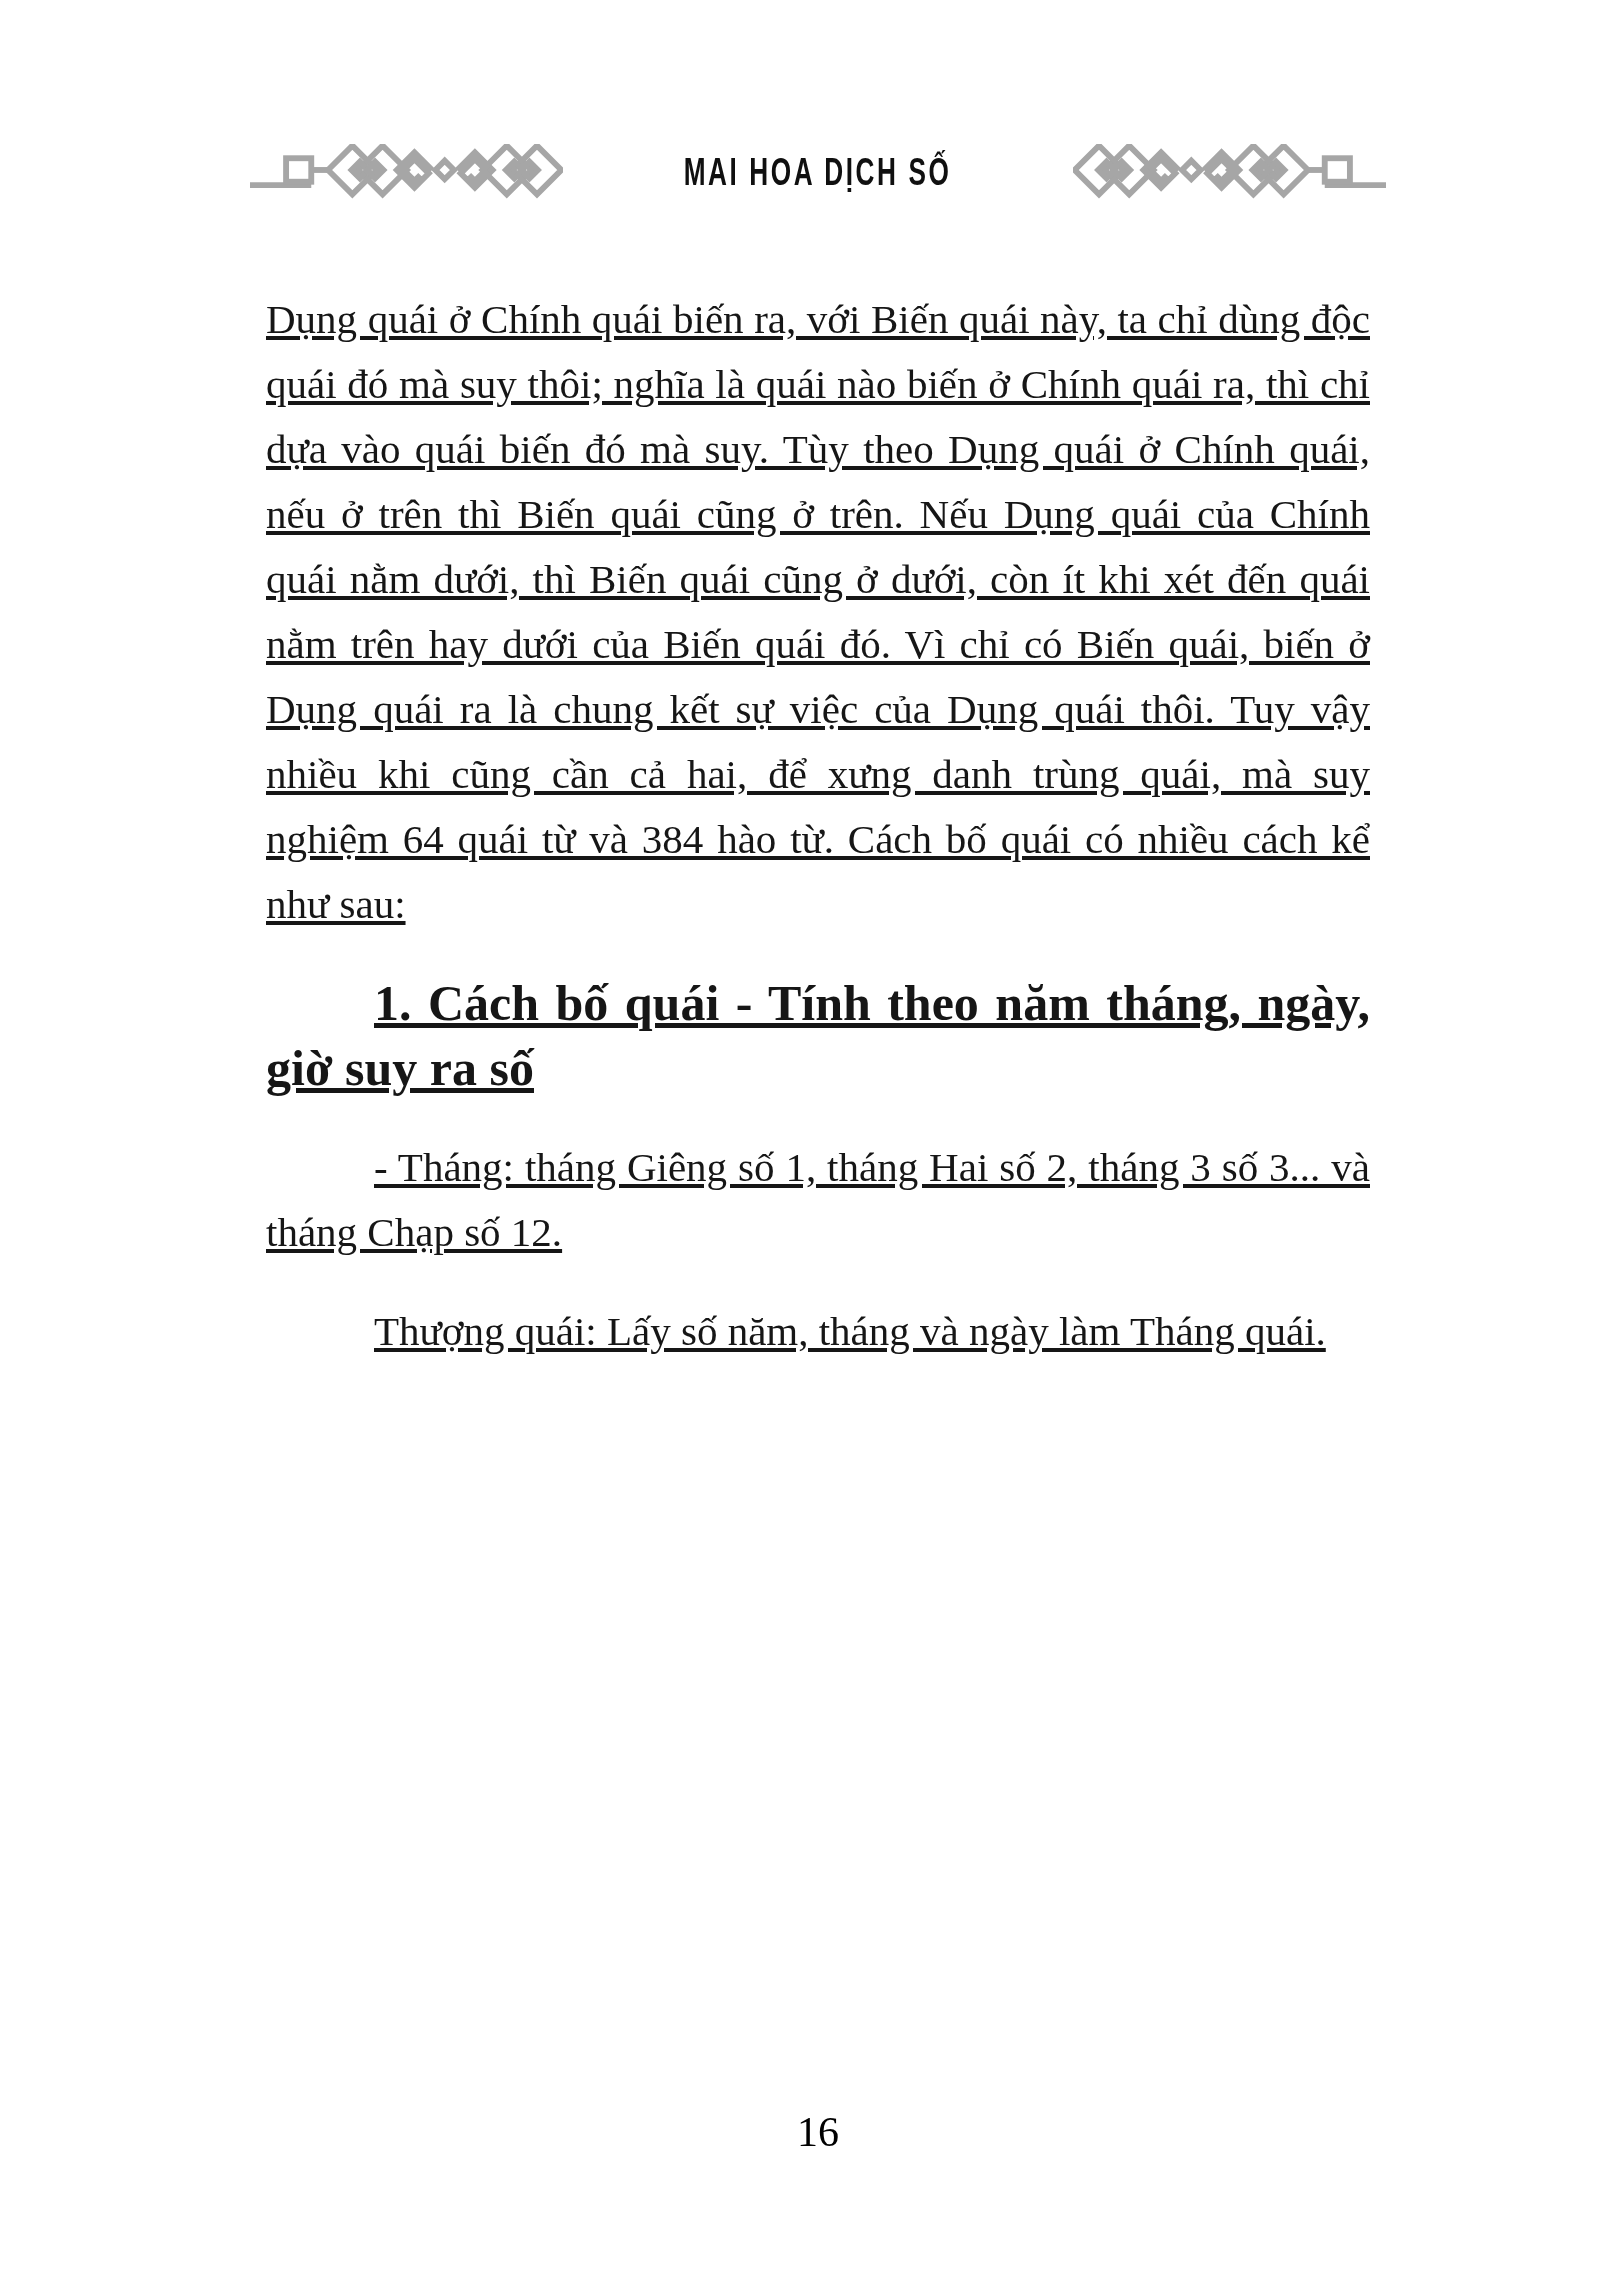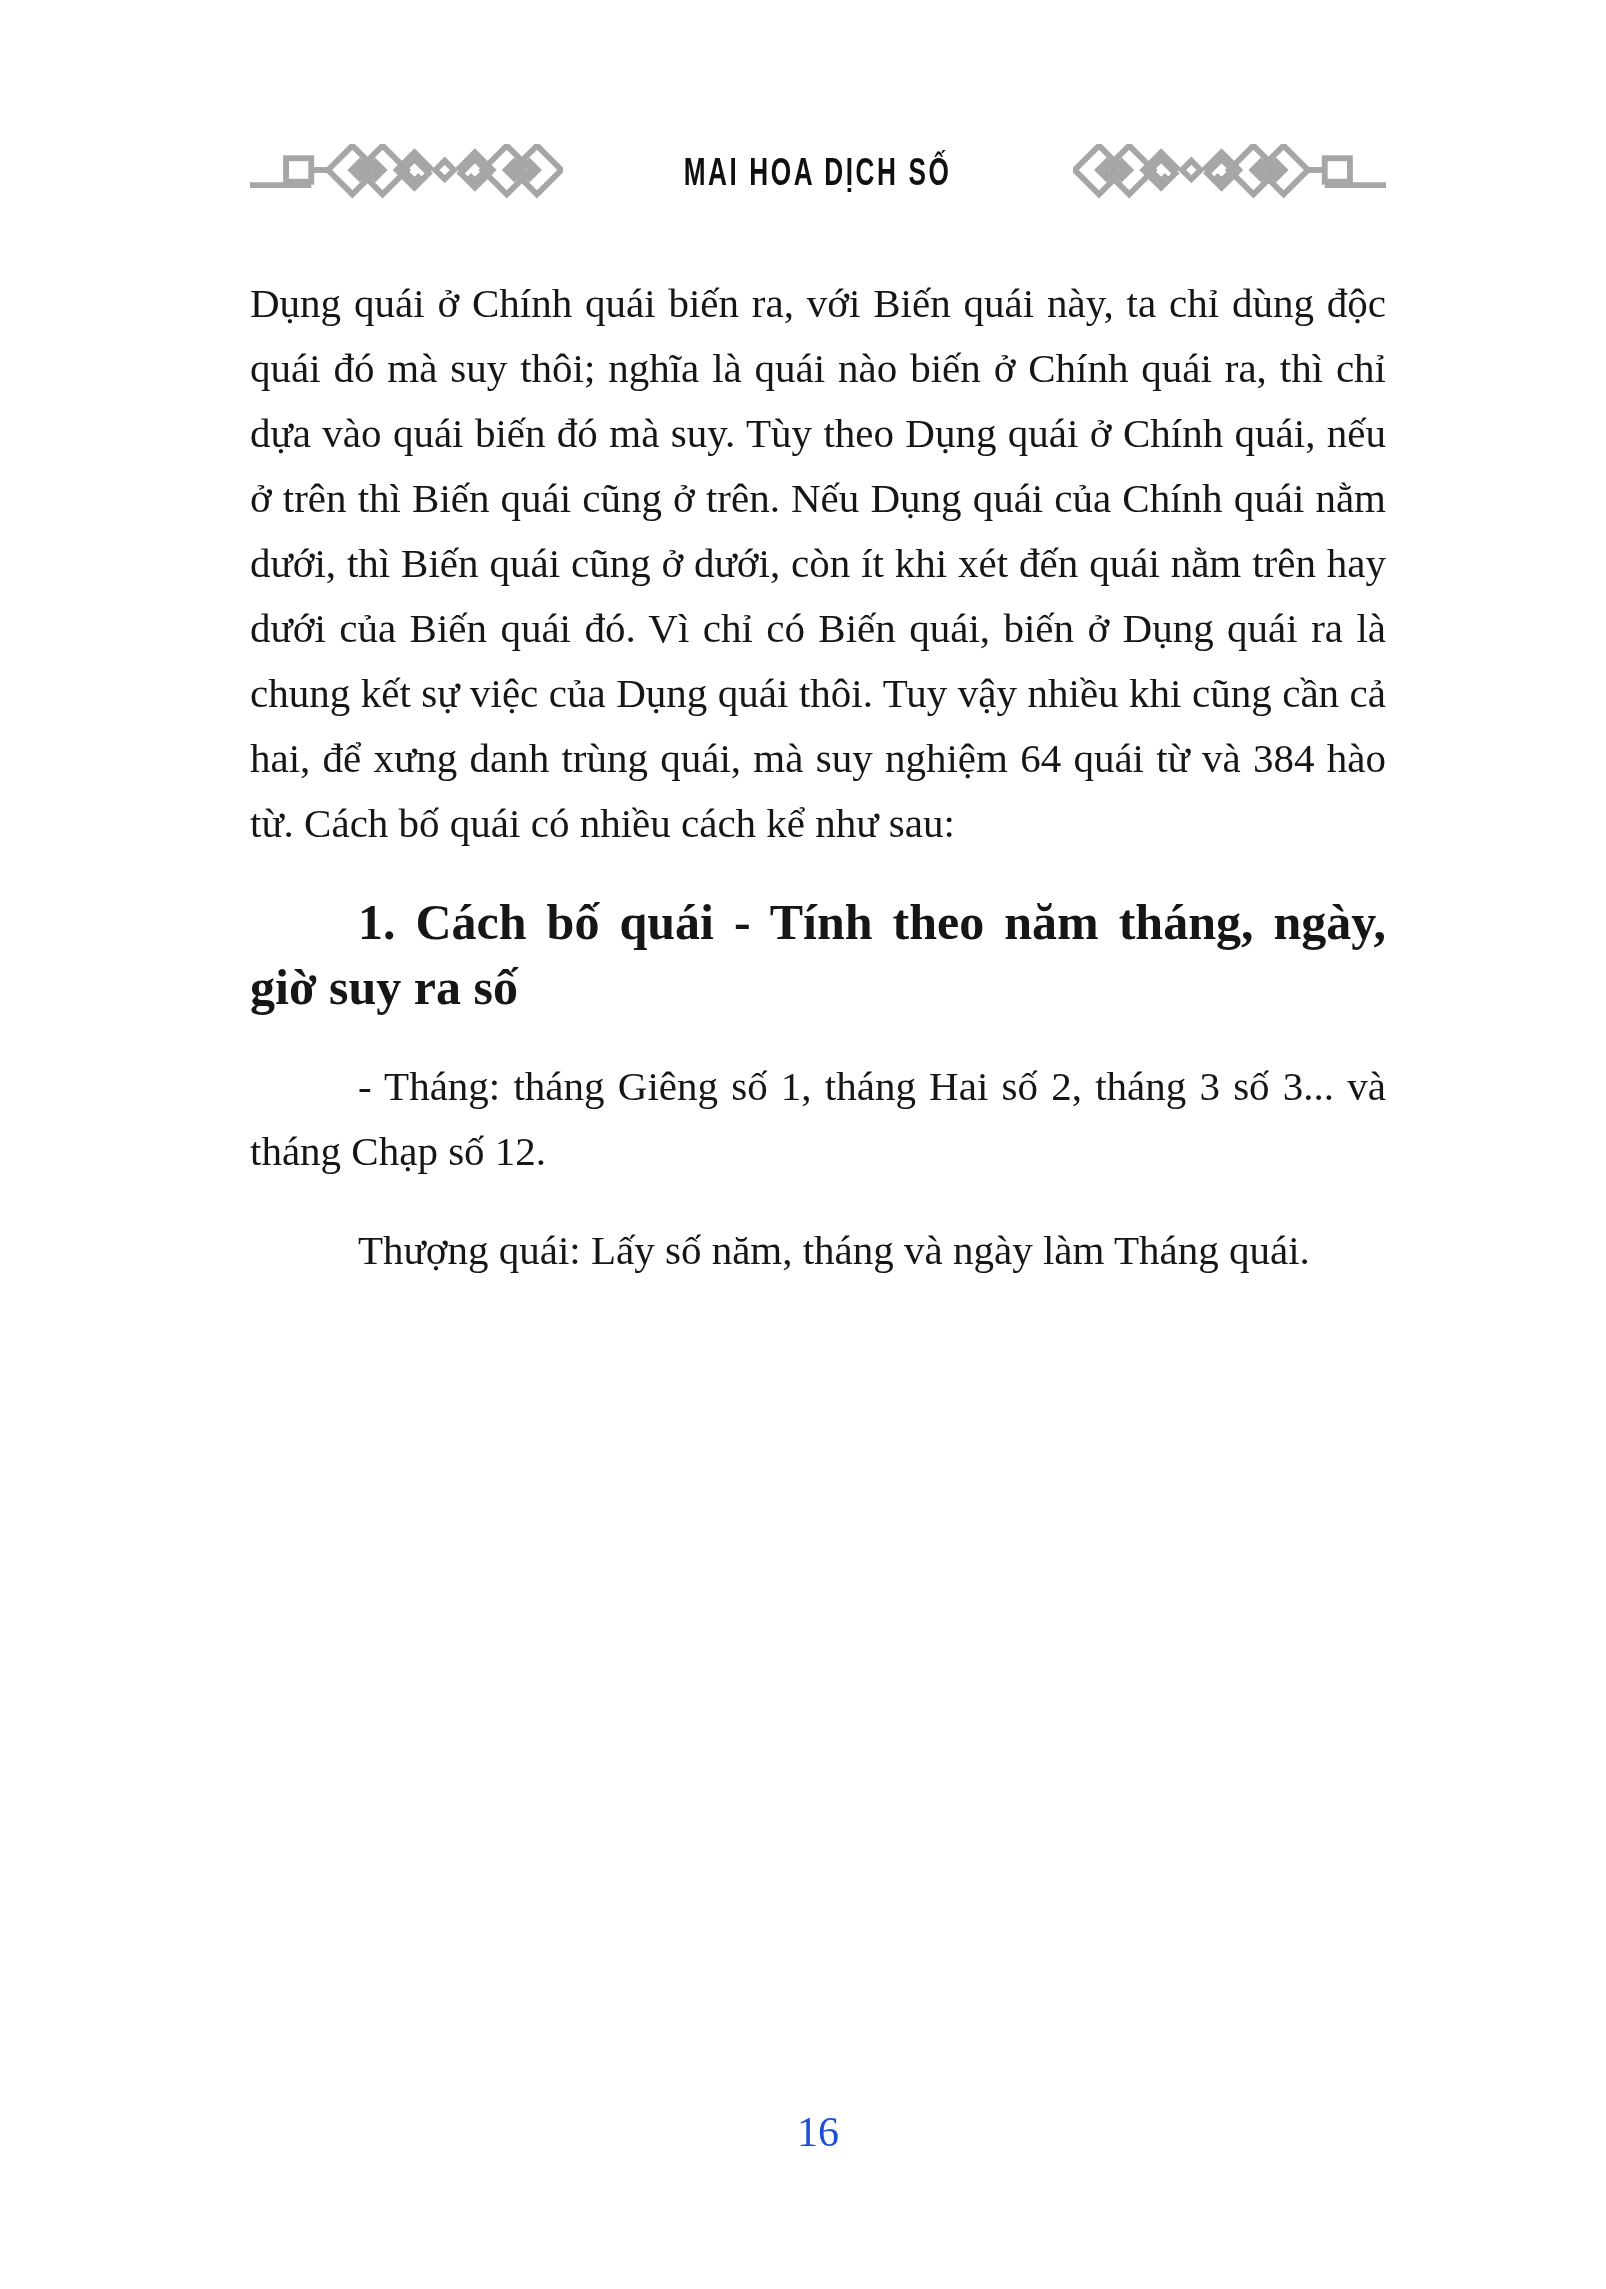--- a/index.html
+++ b/index.html
@@ -52,41 +52,41 @@
   .textblock {
     position: absolute;
     top: 271px;
     left: 250px;
     width: 1136px;
     font-size: 41px;
     line-height: 65px;
     text-align: justify;
     text-justify: inter-word;
   }
-  .textblock > * { margin: 0; }
+  .textblock > * { margin: 16px; text-decoration: underline; }
   .textblock > * + * { margin-top: 34px; }
   .indent { text-indent: 108px; }
   .section-heading {
     font-size: 50px;
     font-weight: 700;
     line-height: 65px;
     text-indent: 108px;
     text-align: justify;
   }
 
   
   .page-number {
     position: absolute;
     top: 2108px;
     left: 250px;
     width: 1136px;
     text-align: center;
     font-size: 42px;
     line-height: 48px;
-    color: #1d4ed8;
+    color: #000000;
   }
 </style>
 </head>
 <body>
 
 <div class="sheet">
 
   <div class="header">
 
     <svg class="ornament" viewBox="0 0 373 66" fill="none" stroke="#a6a6a6" stroke-width="7">

